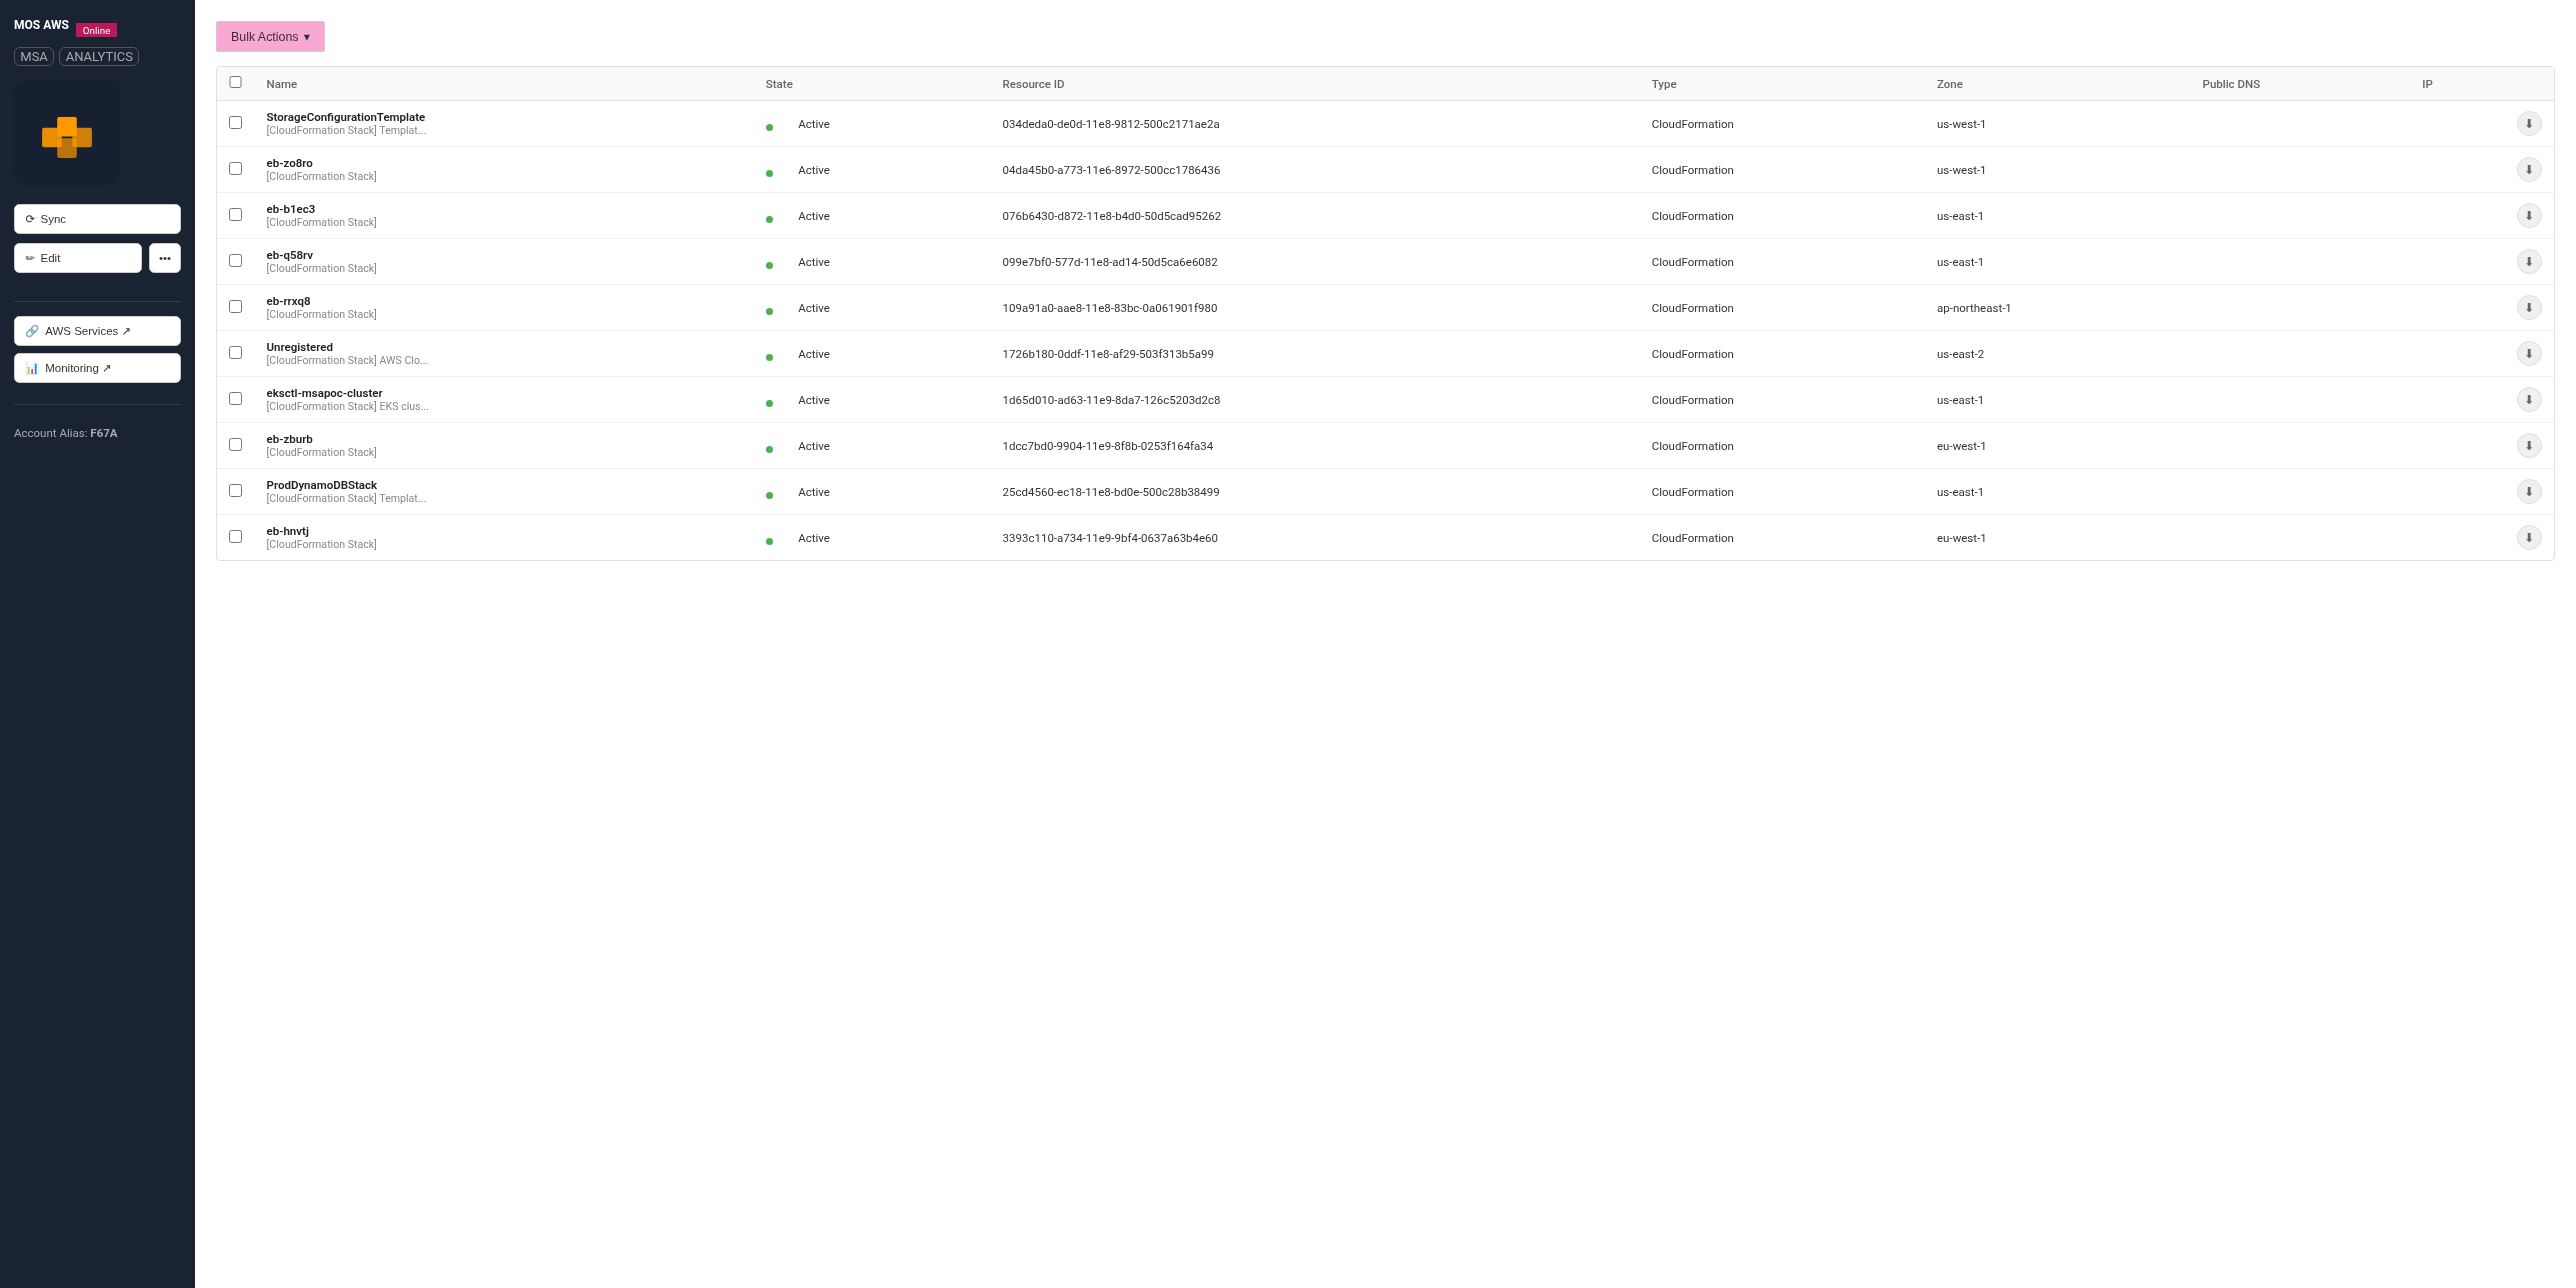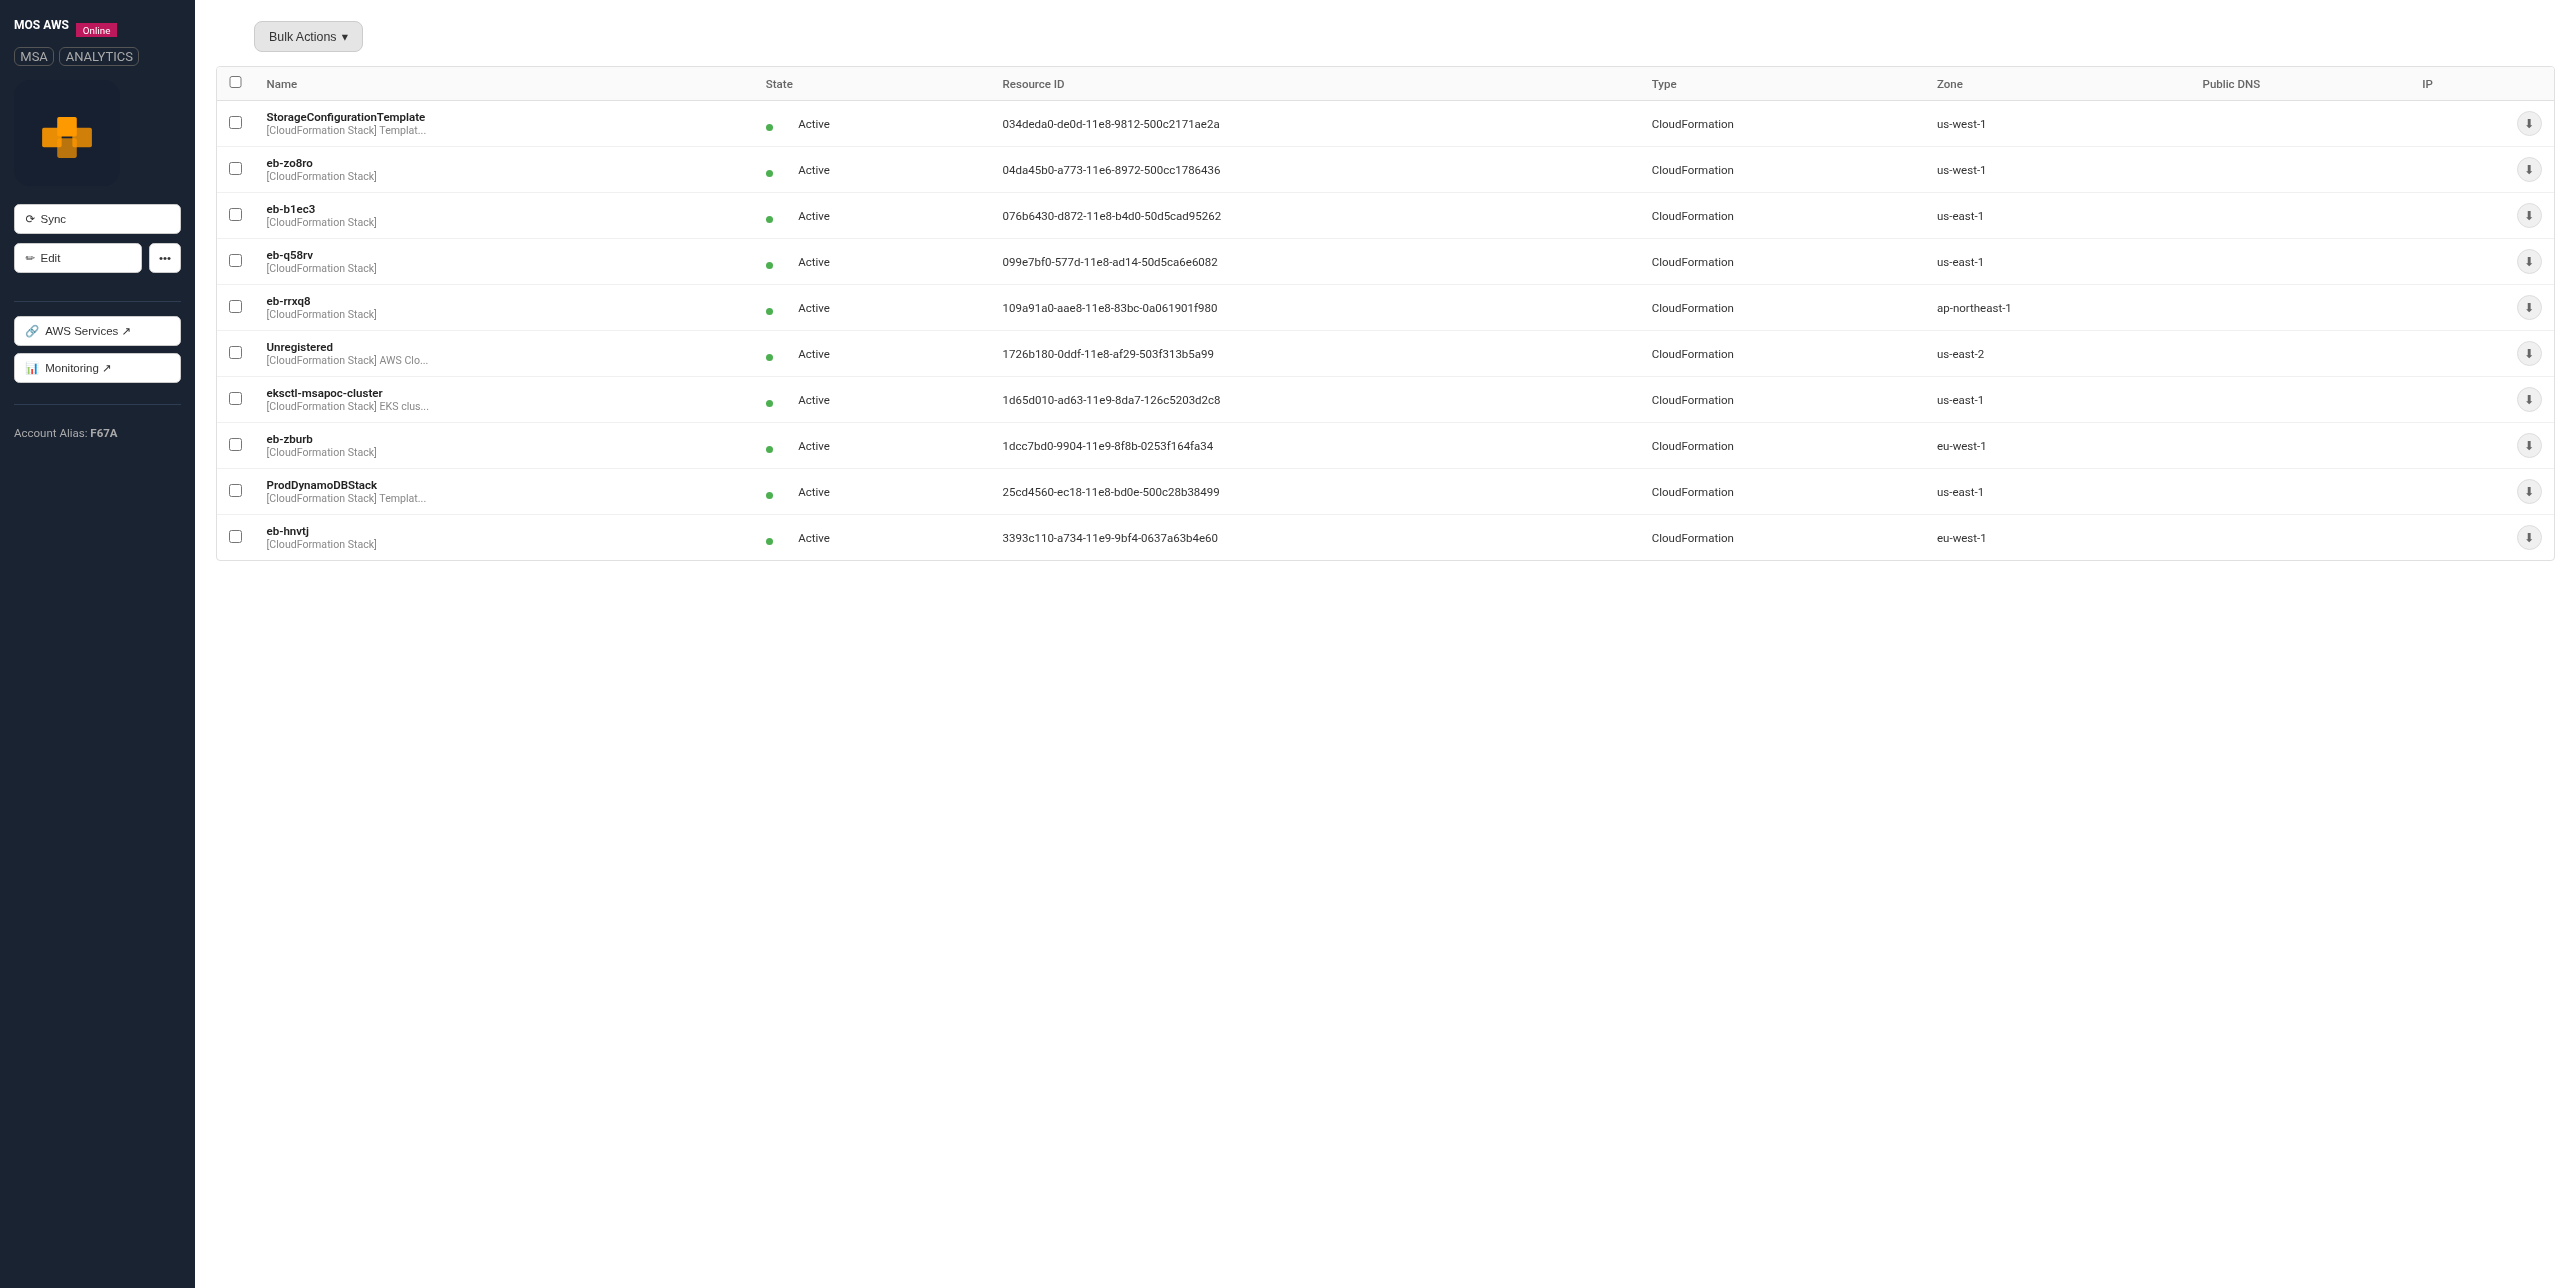--- a/index.html
+++ b/index.html
@@ -35,21 +35,21 @@
     .tab-badge { background: #1565c0; color: #fff; border-radius: 9px; padding: 0.9px 6.2px; font-size: 9.8px; }
     .tab-badge-gray { background: #555; color: #fff; border-radius: 9px; padding: 0.9px 6.2px; font-size: 9.8px; }
     .topbar-right { display: flex; align-items: center; gap: 14px; }
     .topbar-icon { cursor: pointer; color: #666; font-size: 16px; }
 
     
     .content { flex: 1; overflow-y: auto; padding: 21px 21px; background: #fff; }
 
     
     .bulk-actions-bar { margin-bottom: 14px; }
-    .bulk-actions-btn { background: #e5e5e5; border: 0.9px solid #ccc; border-radius: 8px; padding: 7px 14px; cursor: pointer; font-size: 12.4px; display: flex; align-items: center; gap: 5.3px; color: #333; margin-left: 38px; }
+    .bulk-actions-btn { background: #f9a8d4; border: 0.9px solid #ccc; border-radius: 2px; padding: 7px 14px; cursor: pointer; font-size: 12.4px; display: flex; align-items: center; gap: 5.3px; color: #333; }
 
     
     .table-wrapper { border: 0.9px solid #e0e0e0; border-radius: 4px; overflow: hidden; }
     table { width: 100%; border-collapse: collapse; }
     thead tr { background: #fafafa; }
     th { padding: 9px 12.4px; text-align: left; color: #666; font-weight: 500; font-size: 11.5px; border-bottom: 0.9px solid #e0e0e0; white-space: nowrap; }
     td { padding: 9px 12.4px; font-size: 11.5px; border-bottom: 0.9px solid #f0f0f0; color: #333; vertical-align: middle; }
     tr:last-child td { border-bottom: none; }
     .row-name { font-weight: 600; font-size: 11.5px; color: #222; }
     .row-sub { color: #888; font-size: 10.6px; font-weight: 400; }

